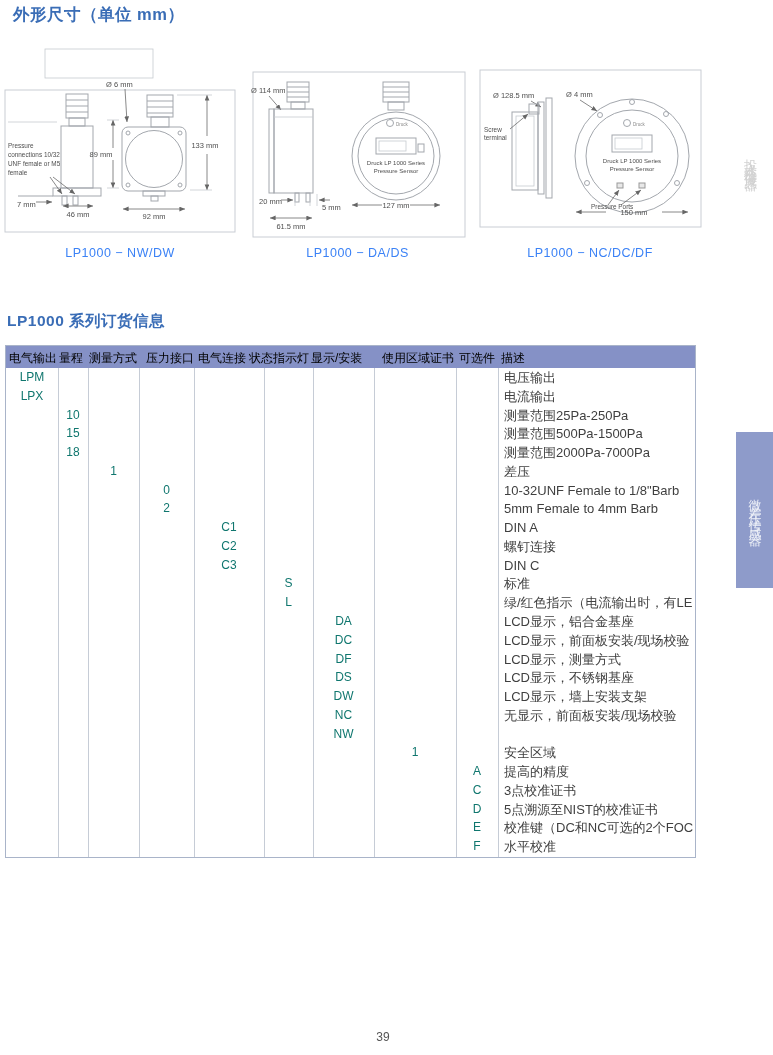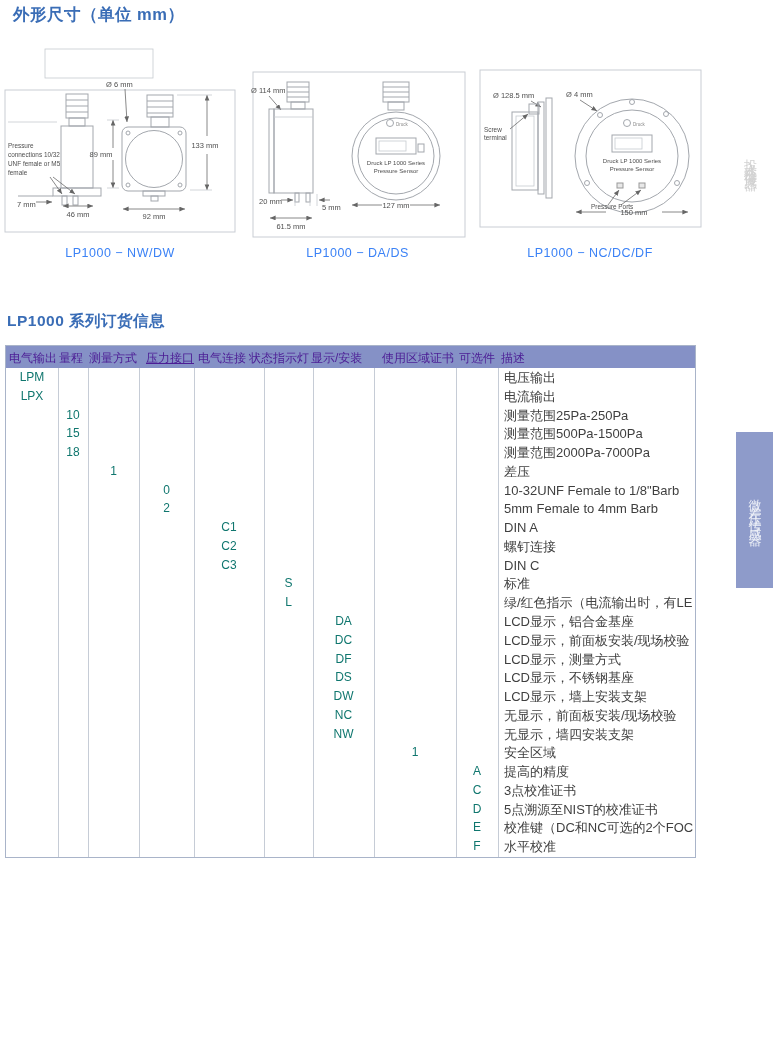--- a/index.html
+++ b/index.html
@@ -13,21 +13,21 @@
   .fig .dwg{fill:none;stroke:#a3a7ad;stroke-width:1;}
   .fig .dwg2{fill:none;stroke:#c6cacf;stroke-width:.8;}
   .fig .dim{fill:none;stroke:#6b6b6b;stroke-width:.8;}
   .fig text{fill:#4f4f4f;font-family:"Liberation Sans",sans-serif;}
   .fig .lbl{font-size:7.5px;}
   .fig .sm{font-size:6.4px;}
   .fig .face{font-size:6px;}
   .fig .logo{font-size:4.5px;fill:#8a8a8a;}
   .tbl{position:absolute;left:5px;top:345px;width:689px;border:1px solid #a9b4c9;background:#fff;}
   .tbl-header{position:relative;height:22px;}
-  .th{position:absolute;top:4px;color:#4c1d95;font-size:12px;white-space:nowrap;}
+  .th{position:absolute;top:4px;color:#000000;font-size:12px;white-space:nowrap;}
   .tbl-body{position:relative;height:489px;}
   .vline{position:absolute;top:0;bottom:0;width:1px;background:#c6ccd6;}
   .code{position:absolute;height:19px;line-height:19px;text-align:center;font-size:12px;color:#0f766e;}
   .desc{position:absolute;left:498px;width:189px;height:19px;line-height:19px;font-size:13px;
         color:#3f3f3f;white-space:nowrap;overflow:hidden;}
   .side-gray{position:absolute;left:741px;top:148px;writing-mode:vertical-rl;font-size:13px;
         color:#d2d2d2;letter-spacing:3px;}
   .side-tab{position:absolute;left:736px;top:432px;width:37px;height:156px;display:flex;
         align-items:center;justify-content:center;writing-mode:vertical-rl;font-size:13px;
         color:#eef1f8;letter-spacing:7px;}
@@ -197,21 +197,21 @@
   </svg>
   <div class="caption" style="left:470px;width:240px">LP1000 − NC/DC/DF</div>
 
   <div class="t-blue title2">LP1000 系列订货信息</div>
 
   <div class="tbl" id="order-table">
       <div class="tbl-header" style="background: rgb(133, 145, 198);">
         <span class="th" style="left: 3px;">电气输出</span>
         <span class="th" style="left: 53px;">量程</span>
         <span class="th" style="left: 83px;">测量方式</span>
-        <span class="th" style="left: 140px; text-decoration: underline;">压力接口</span>
+        <span class="th" style="left: 140px;">压力接口</span>
         <span class="th" style="left: 192px;">电气连接</span>
         <span class="th" style="left: 243px;">状态指示灯</span>
         <span class="th" style="left: 305px;">显示/安装</span>
         <span class="th" style="left: 376px;">使用区域证书</span>
         <span class="th" style="left: 453px;">可选件</span>
         <span class="th" style="left: 495px;">描述</span>
       </div>
       <div class="tbl-body">
         <div class="vline" style="left: 52px;"></div>
         <div class="vline" style="left: 82px;"></div>
@@ -260,26 +260,26 @@
         <div class="desc" style="top: 168.93px;">螺钉连接</div>
         <div class="desc" style="top: 187.7px;">DIN C</div>
         <div class="desc" style="top: 206.47px;">标准</div>
         <div class="desc" style="top: 225.24px;">绿/红色指示（电流输出时，有LED显示时）</div>
         <div class="desc" style="top: 244.01px;">LCD显示，铝合金基座</div>
         <div class="desc" style="top: 262.78px;">LCD显示，前面板安装/现场校验</div>
         <div class="desc" style="top: 281.55px;">LCD显示，测量方式</div>
         <div class="desc" style="top: 300.32px;">LCD显示，不锈钢基座</div>
         <div class="desc" style="top: 319.09px;">LCD显示，墙上安装支架</div>
         <div class="desc" style="top: 337.86px;">无显示，前面板安装/现场校验</div>
-        <div class="desc" style="top: 356.63px;">无显示，墙四安装支架</div>
         <div class="desc" style="top: 375.4px;">安全区域</div>
         <div class="desc" style="top: 394.17px;">提高的精度</div>
         <div class="desc" style="top: 412.94px;">3点校准证书</div>
         <div class="desc" style="top: 431.71px;">5点溯源至NIST的校准证书</div>
         <div class="desc" style="top: 450.48px;">校准键（DC和NC可选的2个FOC）</div>
         <div class="desc" style="top: 469.25px;">水平校准</div>
       </div>
     </div>
 
   <div class="side-gray">投入式液位传感器</div>
   <div class="side-tab" id="side-tab" style="background: rgb(142, 155, 202);">微差压传感器</div>
 
+  <div class="pagenum">39</div>
 </div>
 
 </body></html>

